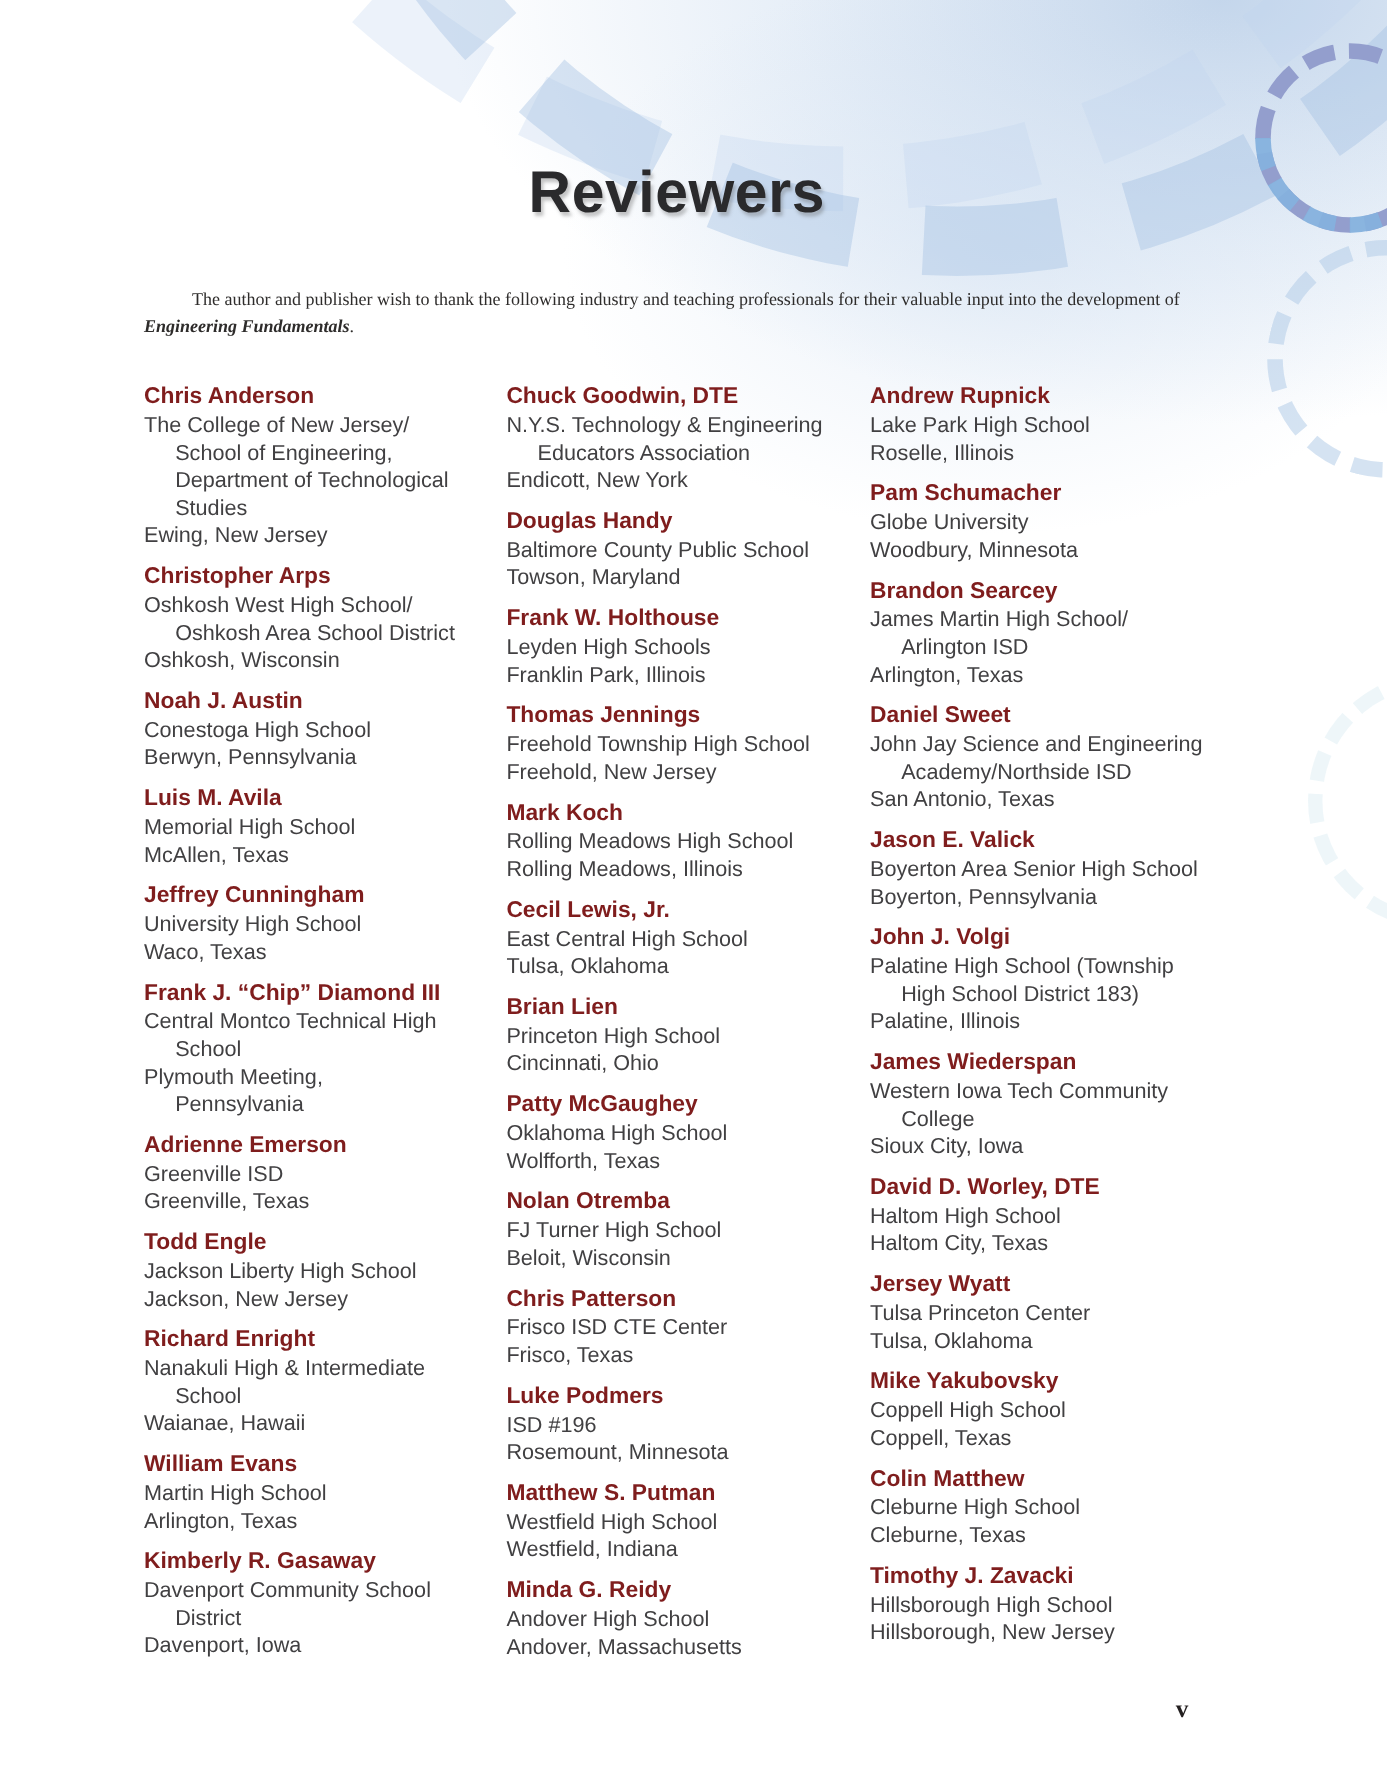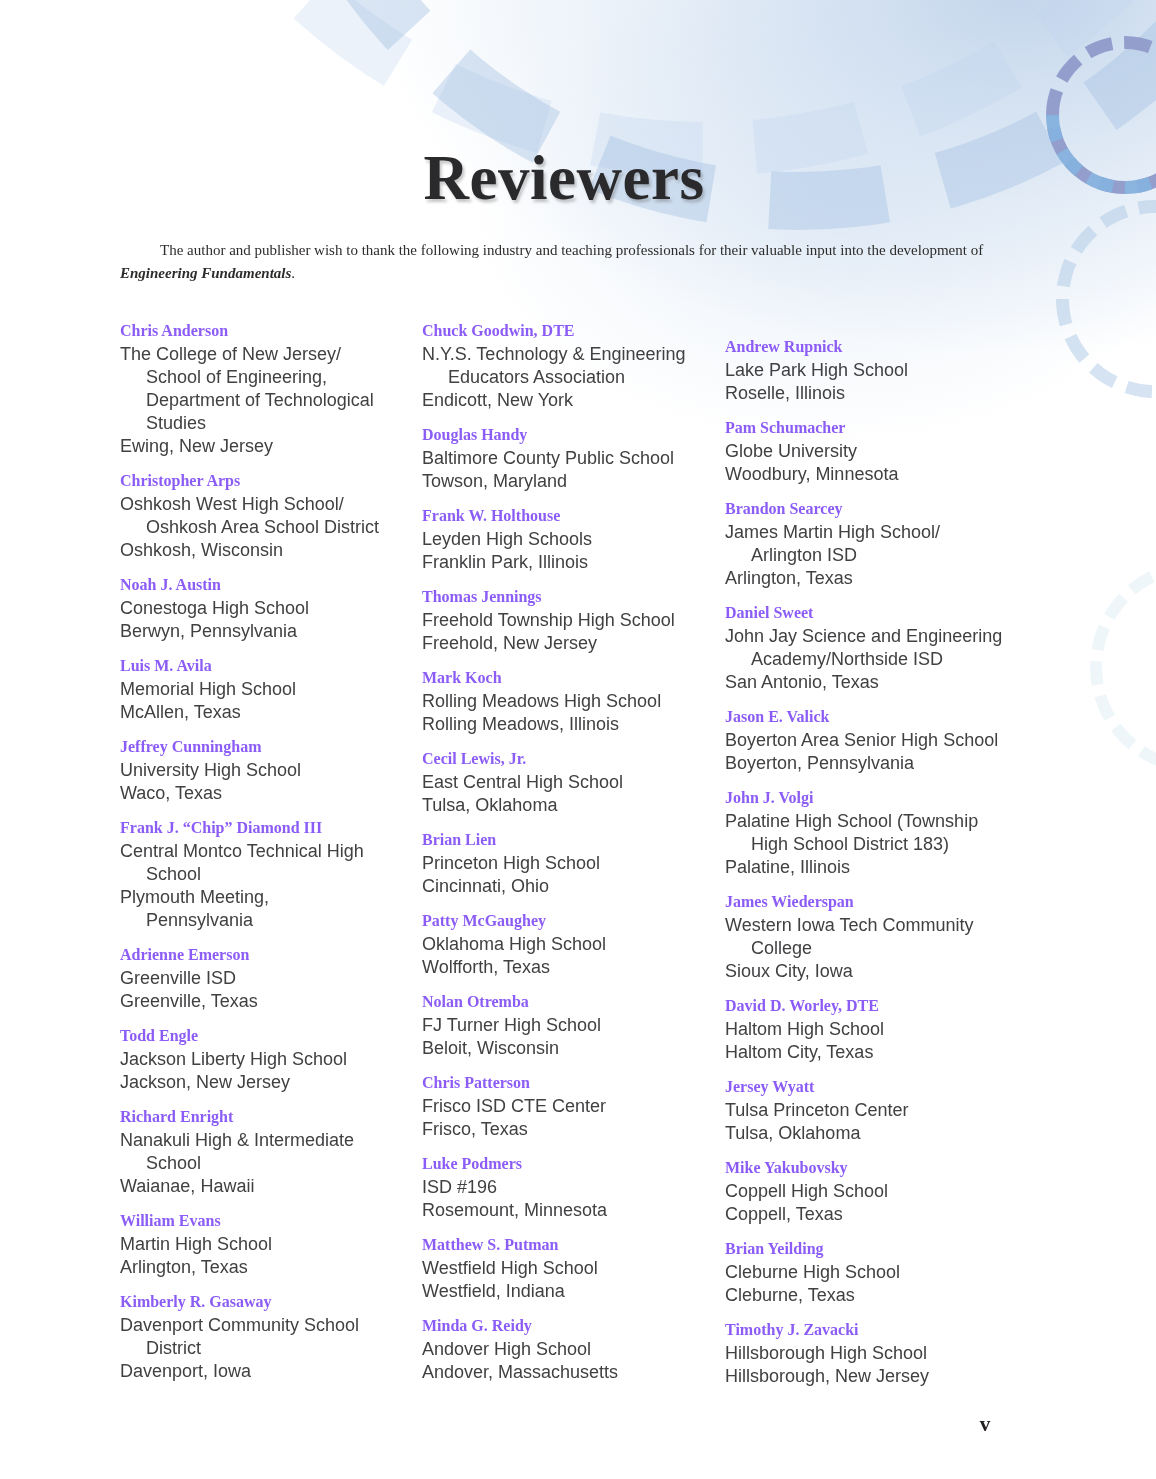--- a/index.html
+++ b/index.html
@@ -50,23 +50,23 @@
   }
   .gear-ring3 {
     left: 1090px; top: 560px; width: 190px; height: 190px;
     border: 12px dashed rgba(205,230,238,0.35);
   }
 
   
   .page-title {
     position: absolute; left: 120px; top: 100px; width: 888px;
     text-align: center;
-    font-family: Liberation Serif, serif;
+    font-family: Liberation Sans, sans-serif;
     font-weight: bold;
-    font-size: 63px;
+    font-size: 49px;
     letter-spacing: 0.5px;
     color: #2a2a2c;
     text-shadow: 2px 3px 3px rgba(90,90,90,0.35);
   }
 
   .intro {
     position: absolute; left: 120px; top: 224px; width: 888px;
     font-family: "Liberation Serif", serif;
     font-size: 15px;
     line-height: 1.55;
@@ -74,30 +74,29 @@
     text-indent: 40px;
   }
   .intro .book-title { font-weight: bold; font-style: italic; }
 
   .columns {
     position: absolute; left: 120px; top: 318px; width: 900px;
     display: flex;
   }
   .col { flex: 0 0 302px; }
   .col.c2 { flex: 0 0 303px; }
-  .col.c3 { flex: 0 0 292px; margin-top: 16px; }
+  .col.c3 { flex: 0 0 292px; }
 
   .entry { margin-bottom: 10px; }
   .rname {
     font-weight: bold;
-    font-size: 16px;
+    font-size: 19px;
     line-height: 25px;
-    color: #8b5cf6;
+    color: #7f1d1d;
     white-space: nowrap;
-    font-family: Liberation Serif, serif;
   }
   .rline {
     font-size: 18px;
     line-height: 23px;
     color: #414042;
     white-space: nowrap;
   }
   .rline.ind { padding-left: 26px; }
 
   .page-number {
@@ -310,21 +309,21 @@
         <div class="rname">Jersey Wyatt</div>
         <div class="rline">Tulsa Princeton Center</div>
         <div class="rline">Tulsa, Oklahoma</div>
       </div>
       <div class="entry">
         <div class="rname">Mike Yakubovsky</div>
         <div class="rline">Coppell High School</div>
         <div class="rline">Coppell, Texas</div>
       </div>
       <div class="entry">
-        <div class="rname">Brian Yeilding</div>
+        <div class="rname">Colin Matthew</div>
         <div class="rline">Cleburne High School</div>
         <div class="rline">Cleburne, Texas</div>
       </div>
       <div class="entry">
         <div class="rname">Timothy J. Zavacki</div>
         <div class="rline">Hillsborough High School</div>
         <div class="rline">Hillsborough, New Jersey</div>
       </div>
     </div>
 </div>

